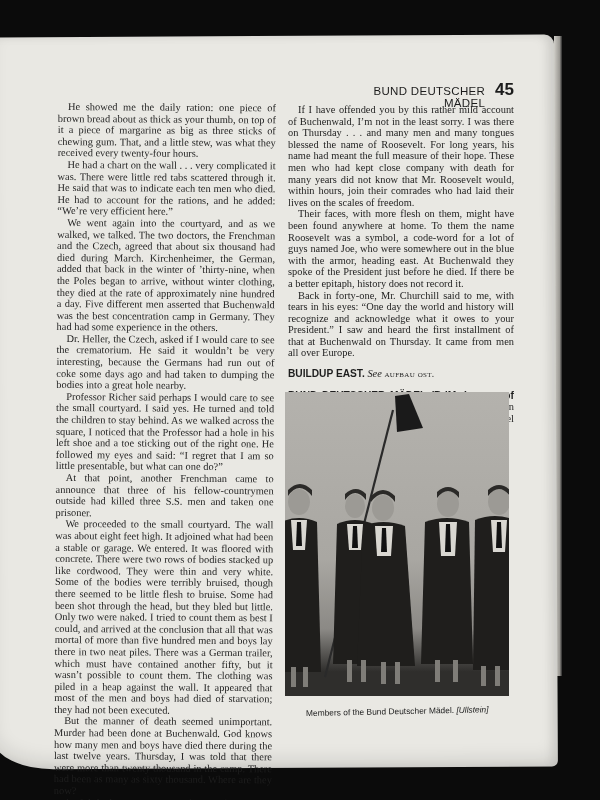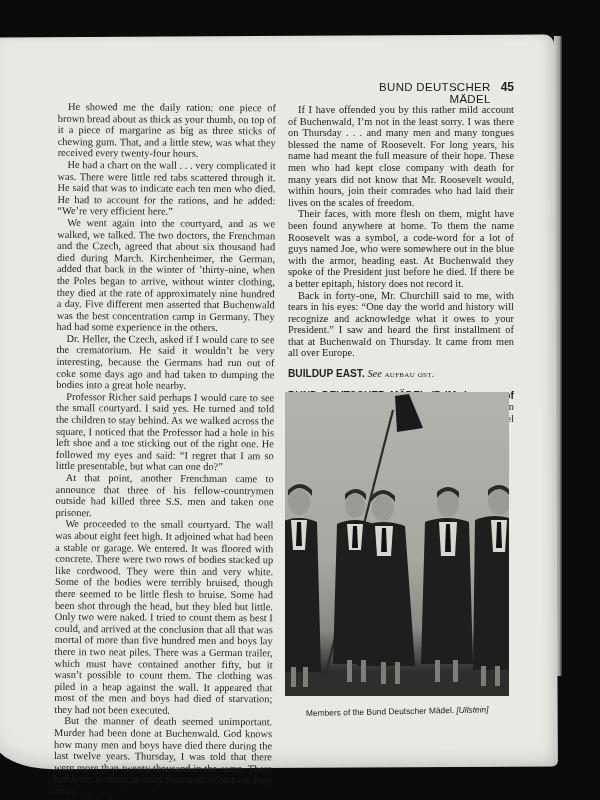--- a/index.html
+++ b/index.html
@@ -21,21 +21,21 @@
   .page-edge {
     position: absolute; right: 38px; top: 36px; width: 8px; height: 640px;
     background: linear-gradient(to right, #cfcdc7, #9a9893 70%, #2a2a2a);
   }
   .running-head {
     position: absolute; left: 352px; top: 80px; width: 162px;
     display: flex; justify-content: flex-end; align-items: baseline; gap: 10px;
     color: #1c1c1c;
   }
   .running-title { font-family: Liberation Sans, sans-serif; font-size: 11.5px; letter-spacing: 0.3px; text-align: right; }
-  .page-number { font-family: "Liberation Sans", sans-serif; font-weight: bold; font-size: 12px; }
+  .page-number { font-family: "Liberation Sans", sans-serif; font-weight: bold; font-size: 17px; }
 
   .col {
     position: absolute; color: #1e1e1e;
     font-family: "Liberation Serif", serif;
     font-size: 10.4px; line-height: 11.6px;
     text-align: justify; hyphens: auto;
   }
   .col-left { left: 58px; top: 101px; width: 218px; transform: rotate(0.35deg); transform-origin: top left; }
   .col-right { left: 288px; top: 104px; width: 226px; }
   .col p { margin: 0; text-indent: 10px; }

